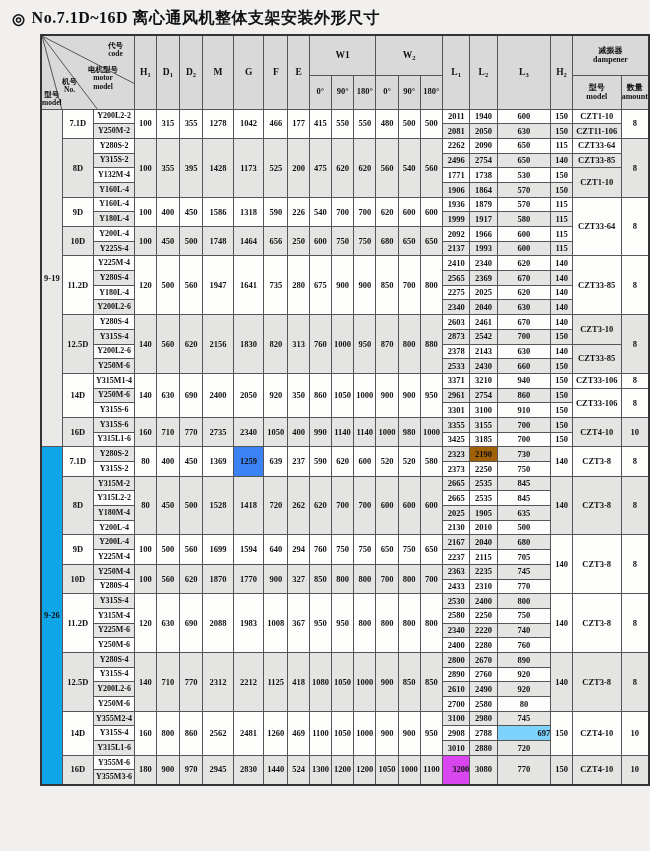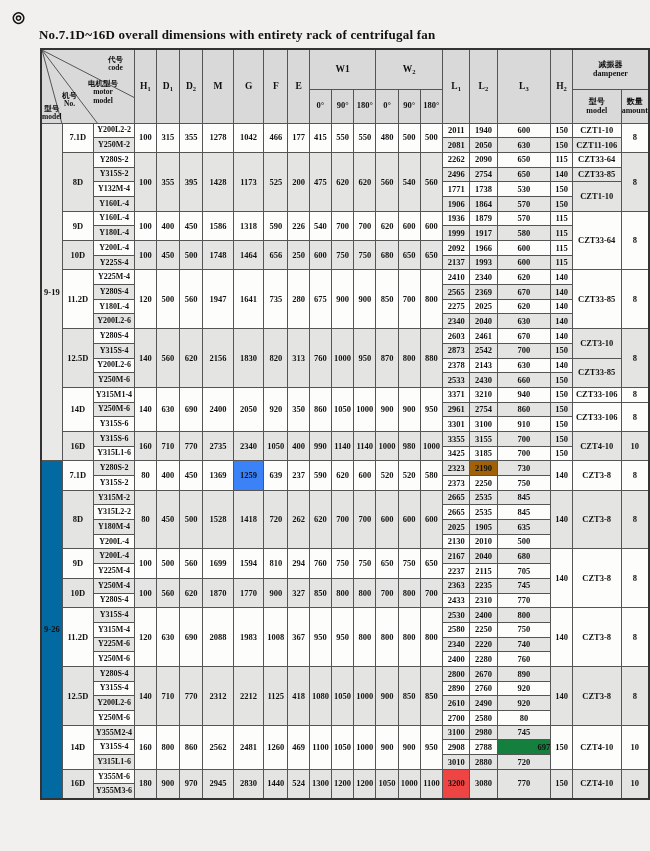--- a/index.html
+++ b/index.html
@@ -41,22 +41,22 @@
   th.corner { position:relative; padding:0; }
   .corner-label { position:absolute; font-size:7.5px; line-height:1.1; text-align:center; font-weight:bold; }
 </style>
 </head>
 <body>
 
 <div class="page">
   <div class="title-block">
     <div class="title-line1">
       <span class="title-icon">◎</span>
+      <span>No.7.1D~16D 离心通风机整体支架安装外形尺寸</span>
     </div>
-    <div class="title-line2">No.7.1D~16D overall dimensions with entirety rack  of centrifugal fan</div>
   </div>
 
   <table class="spec">
     <colgroup>
       <col style="width:22px">
         <col style="width:33px">
         <col style="width:42px">
       <col style="width:23px">
         <col style="width:25px">
         <col style="width:25px">
@@ -411,21 +411,21 @@
           <td rowspan="2" style="background: rgb(228, 228, 226);">10</td>
         </tr>
         <tr>
           <td class="motor" style="background: rgb(253, 253, 252);">Y315L1-6</td>
           <td style="background: rgb(253, 253, 252);">3425</td>
           <td style="background: rgb(253, 253, 252);">3185</td>
           <td style="background: rgb(253, 253, 252);">700</td>
           <td style="background: rgb(253, 253, 252);">150</td>
         </tr>
         <tr>
-          <td rowspan="23" style="background: #0369a1;">9-26</td>
+          <td rowspan="23" style="background: #0ea5e9;">9-26</td>
           <td rowspan="2" style="background: rgb(253, 253, 252);">7.1D</td>
           <td class="motor" style="background: rgb(228, 228, 226);">Y280S-2</td>
           <td rowspan="2" style="background: rgb(253, 253, 252);">80</td>
           <td rowspan="2" style="background: rgb(253, 253, 252);">400</td>
           <td rowspan="2" style="background: rgb(253, 253, 252);">450</td>
           <td rowspan="2" style="background: rgb(253, 253, 252);">1369</td>
           <td rowspan="2" style="background: #3b82f6;">1259</td>
           <td rowspan="2" style="background: rgb(253, 253, 252);">639</td>
           <td rowspan="2" style="background: rgb(253, 253, 252);">237</td>
           <td rowspan="2" style="background: rgb(253, 253, 252);">590</td>
@@ -489,21 +489,21 @@
           <td style="background: rgb(253, 253, 252);">500</td>
         </tr>
         <tr>
           <td rowspan="2" style="background: rgb(253, 253, 252);">9D</td>
           <td class="motor" style="background: rgb(228, 228, 226);">Y200L-4</td>
           <td rowspan="2" style="background: rgb(253, 253, 252);">100</td>
           <td rowspan="2" style="background: rgb(253, 253, 252);">500</td>
           <td rowspan="2" style="background: rgb(253, 253, 252);">560</td>
           <td rowspan="2" style="background: rgb(253, 253, 252);">1699</td>
           <td rowspan="2" style="background: rgb(253, 253, 252);">1594</td>
-          <td rowspan="2" style="background: rgb(253, 253, 252);">810</td>
+          <td rowspan="2" style="background: rgb(253, 253, 252);">640</td>
           <td rowspan="2" style="background: rgb(253, 253, 252);">294</td>
           <td rowspan="2" style="background: rgb(253, 253, 252);">760</td>
           <td rowspan="2" style="background: rgb(253, 253, 252);">750</td>
           <td rowspan="2" style="background: rgb(253, 253, 252);">750</td>
           <td rowspan="2" style="background: rgb(253, 253, 252);">650</td>
           <td rowspan="2" style="background: rgb(253, 253, 252);">750</td>
           <td rowspan="2" style="background: rgb(253, 253, 252);">650</td>
           <td style="background: rgb(228, 228, 226);">2167</td>
           <td style="background: rgb(228, 228, 226);">2040</td>
           <td style="background: rgb(228, 228, 226);">680</td>
@@ -645,21 +645,21 @@
           <td style="background: rgb(228, 228, 226);">2980</td>
           <td style="background: rgb(228, 228, 226);">745</td>
           <td rowspan="3" style="background: rgb(253, 253, 252);">150</td>
           <td rowspan="3" style="background: rgb(253, 253, 252);">CZT4-10</td>
           <td rowspan="3" style="background: rgb(253, 253, 252);">10</td>
         </tr>
         <tr>
           <td class="motor" style="background: rgb(253, 253, 252);">Y315S-4</td>
           <td style="background: rgb(253, 253, 252);">2908</td>
           <td style="background: rgb(253, 253, 252);">2788</td>
-          <td style="background: #15803d; padding-left: 40px;">697</td>
+          <td style="background: #7dd3fc; padding-left: 40px;">697</td>
         </tr>
         <tr>
           <td class="motor" style="background: rgb(228, 228, 226);">Y315L1-6</td>
           <td style="background: rgb(228, 228, 226);">3010</td>
           <td style="background: rgb(228, 228, 226);">2880</td>
           <td style="background: rgb(228, 228, 226);">720</td>
         </tr>
         <tr>
           <td rowspan="2" style="background: rgb(228, 228, 226);">16D</td>
           <td class="motor" style="background: rgb(253, 253, 252);">Y355M-6</td>
@@ -669,21 +669,21 @@
           <td rowspan="2" style="background: rgb(228, 228, 226);">2945</td>
           <td rowspan="2" style="background: rgb(228, 228, 226);">2830</td>
           <td rowspan="2" style="background: rgb(228, 228, 226);">1440</td>
           <td rowspan="2" style="background: rgb(228, 228, 226);">524</td>
           <td rowspan="2" style="background: rgb(228, 228, 226);">1300</td>
           <td rowspan="2" style="background: rgb(228, 228, 226);">1200</td>
           <td rowspan="2" style="background: rgb(228, 228, 226);">1200</td>
           <td rowspan="2" style="background: rgb(228, 228, 226);">1050</td>
           <td rowspan="2" style="background: rgb(228, 228, 226);">1000</td>
           <td rowspan="2" style="background: rgb(228, 228, 226);">1100</td>
-          <td rowspan="2" style="background: #ef4444;">3200</td>
+          <td rowspan="2" style="background: #d946ef; text-align: right;">3200</td>
           <td rowspan="2" style="background: rgb(228, 228, 226);">3080</td>
           <td rowspan="2" style="background: rgb(228, 228, 226);">770</td>
           <td rowspan="2" style="background: rgb(228, 228, 226);">150</td>
           <td rowspan="2" style="background: rgb(228, 228, 226);">CZT4-10</td>
           <td rowspan="2" style="background: rgb(228, 228, 226);">10</td>
         </tr>
         <tr>
           <td class="motor" style="background: rgb(228, 228, 226);">Y355M3-6</td>
         </tr>
       </tbody>

